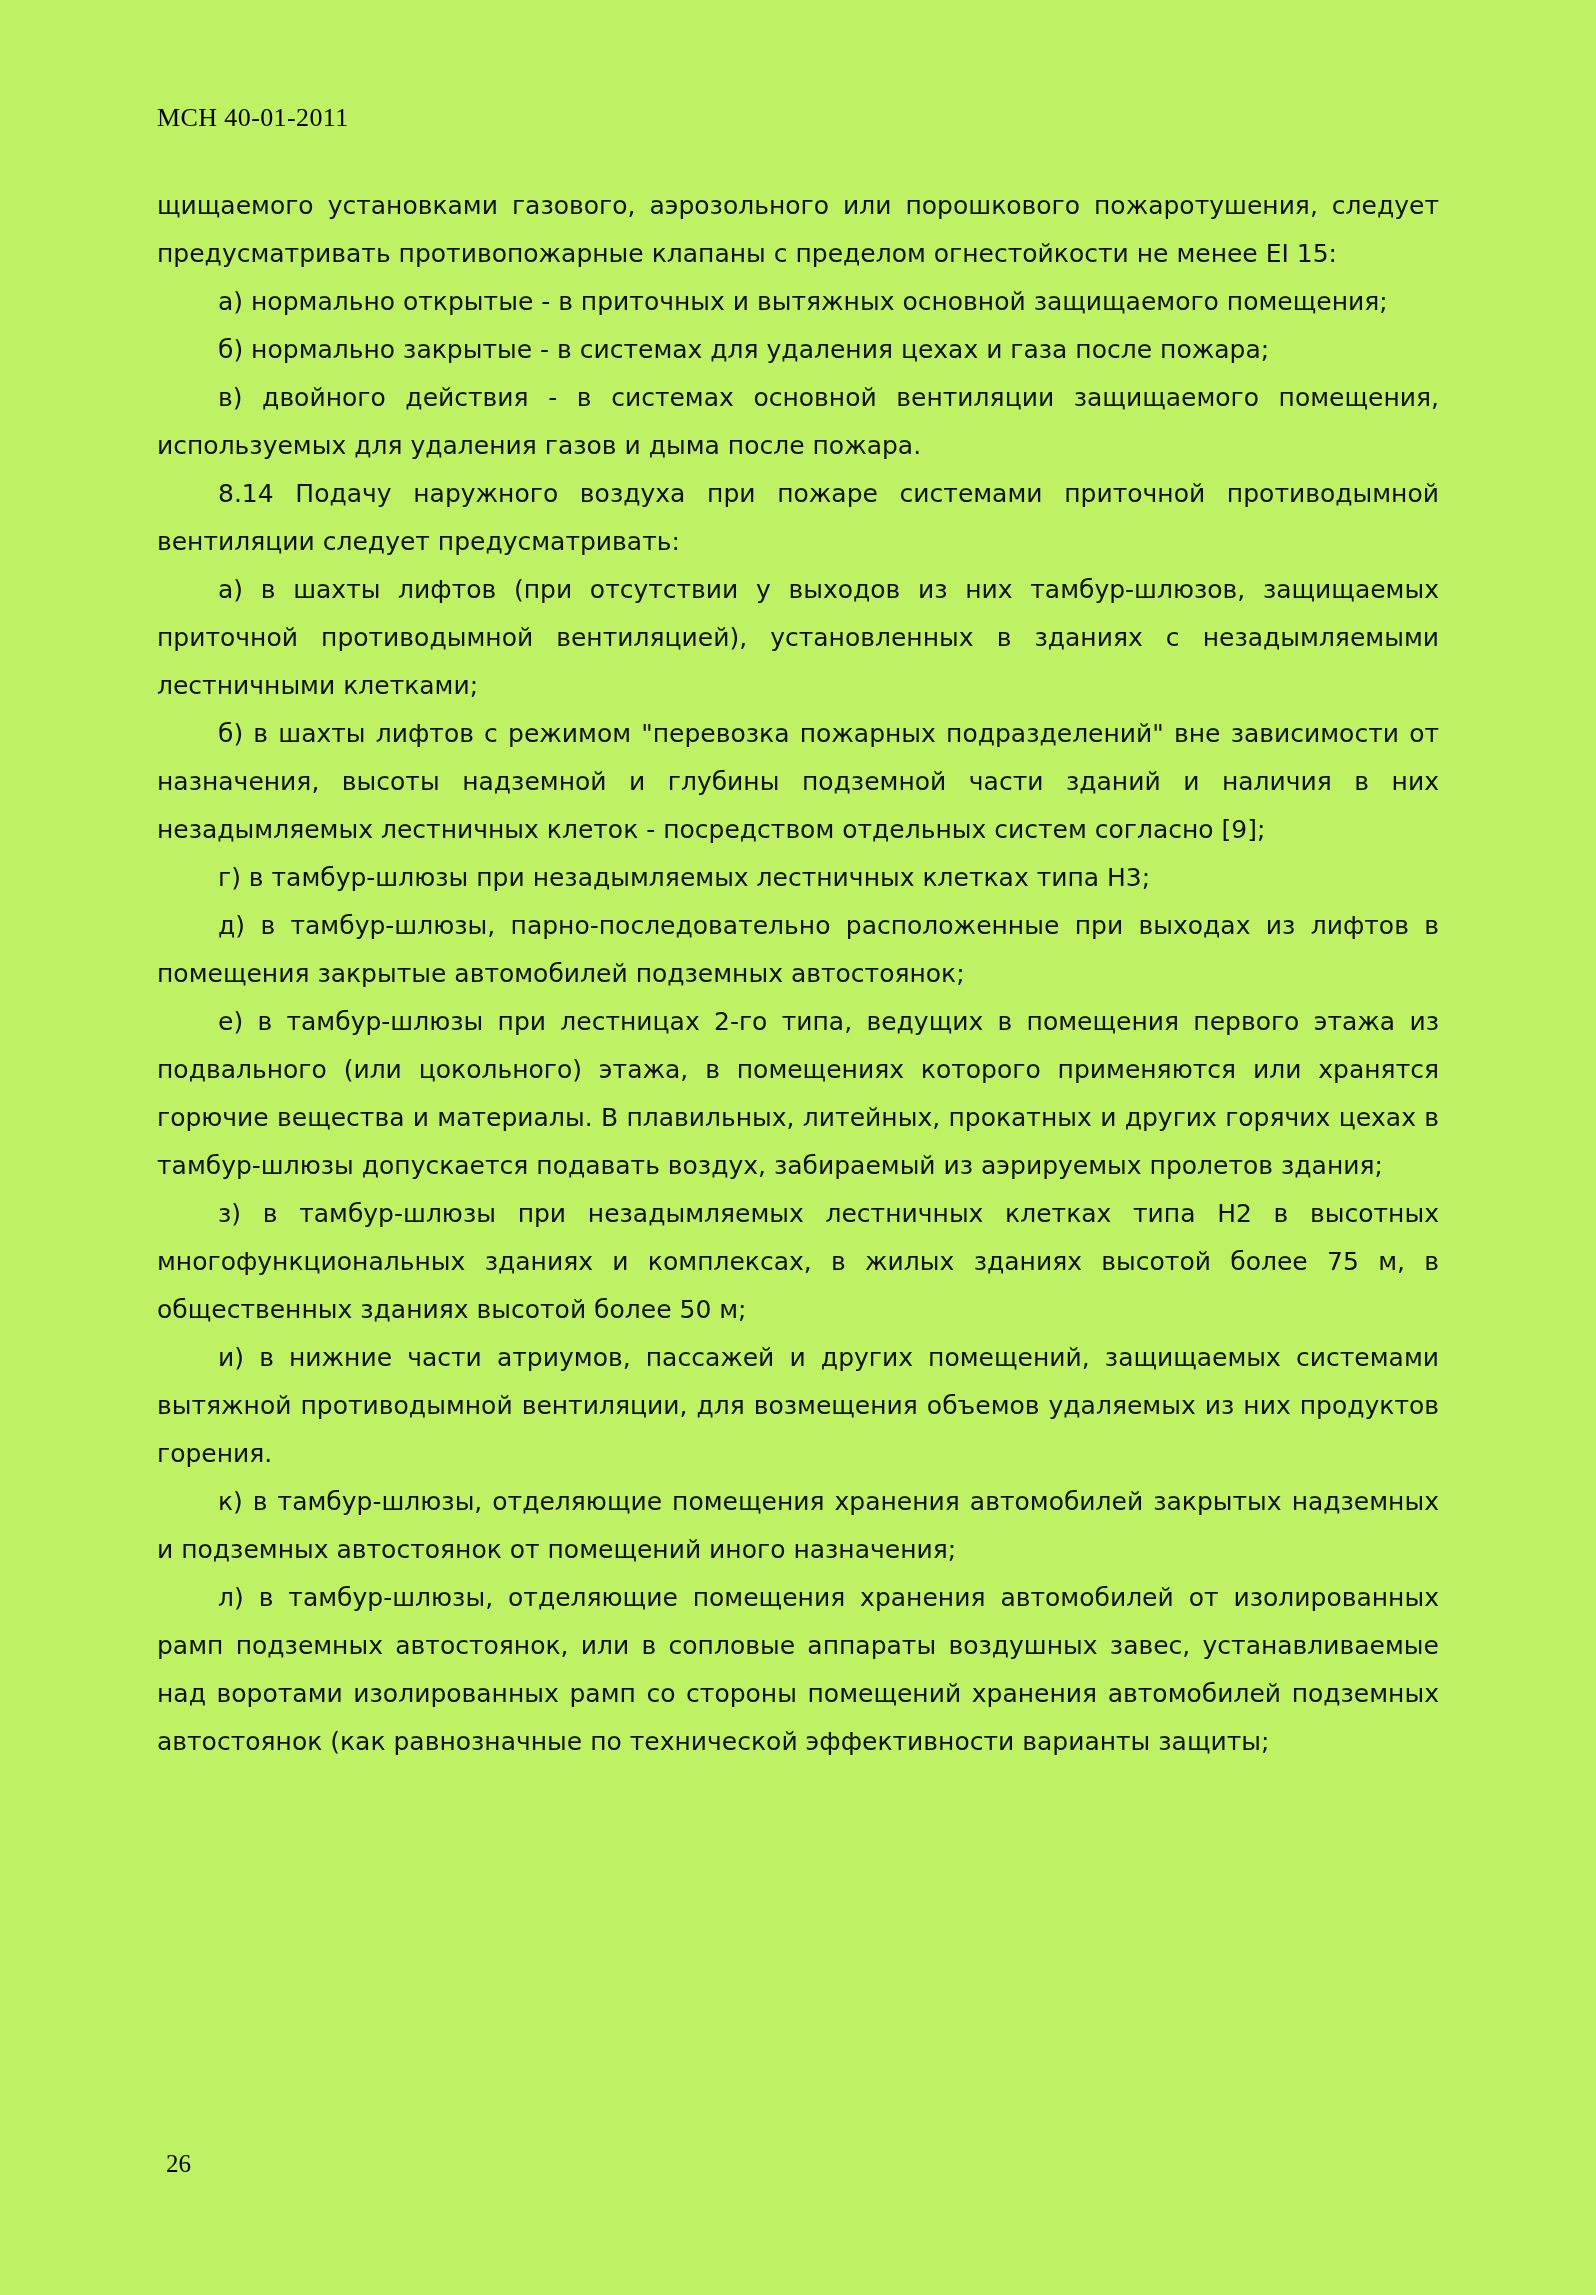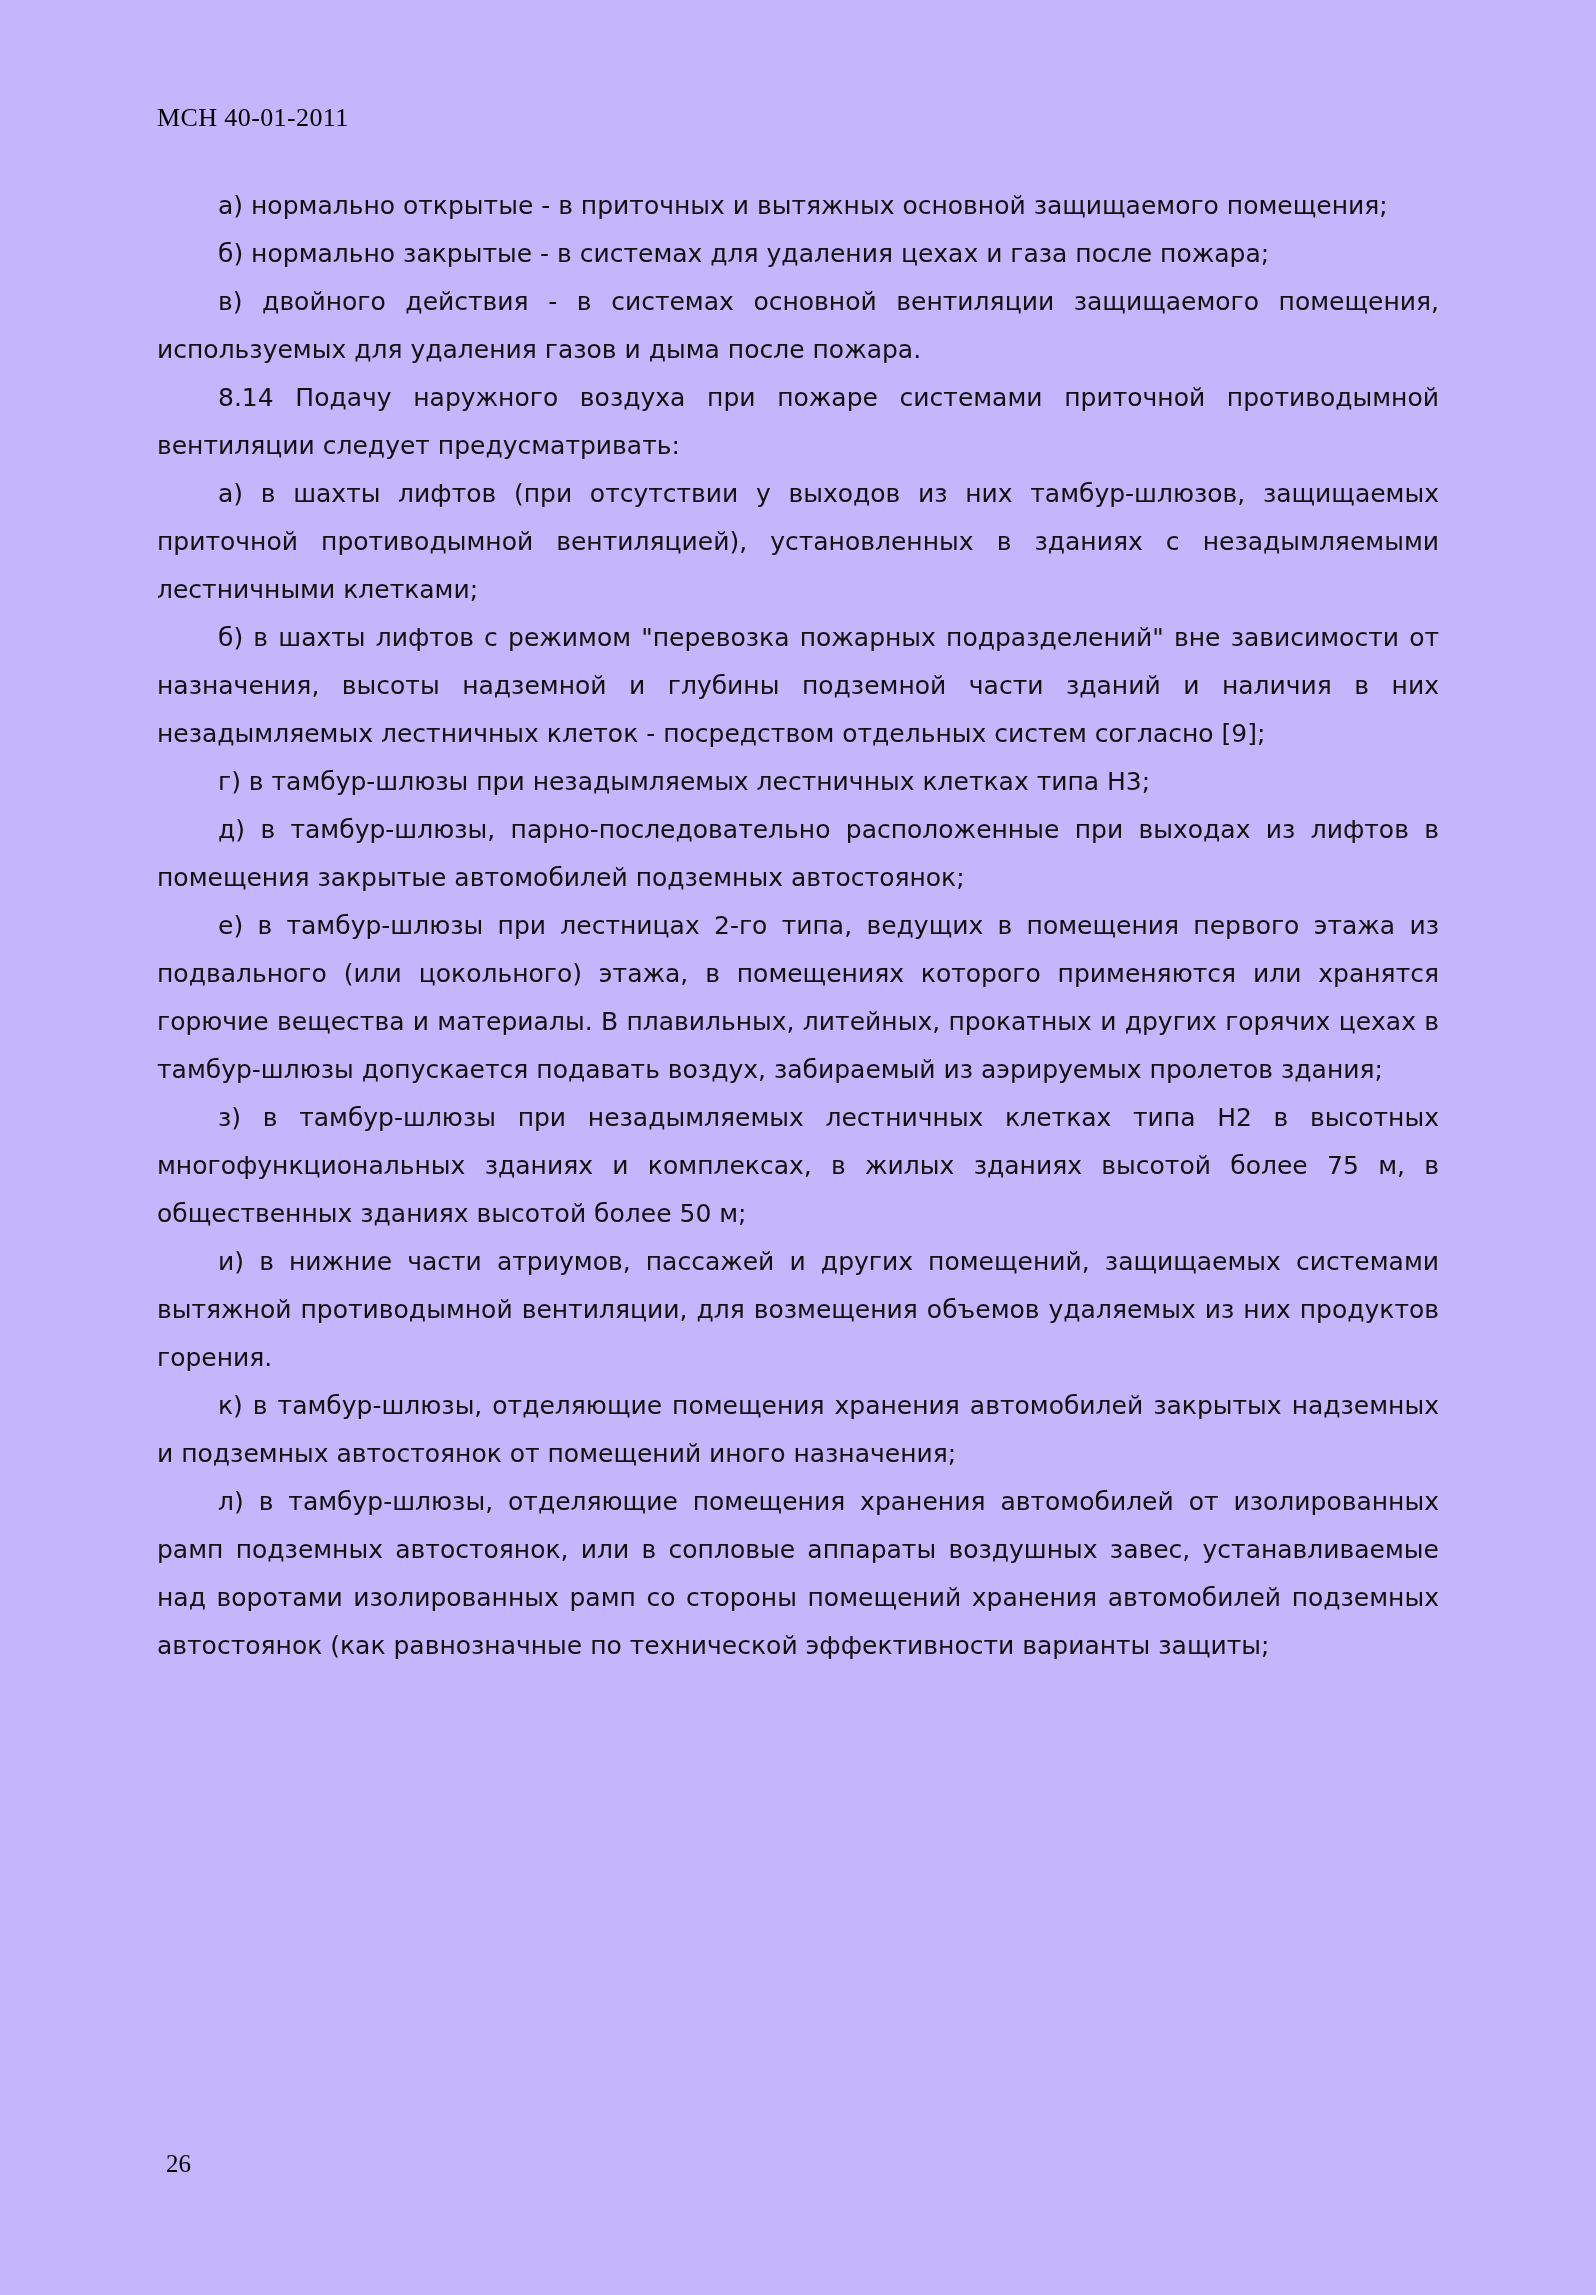--- a/index.html
+++ b/index.html
@@ -4,21 +4,21 @@
 <style>
   html, body {
     margin: 0;
     padding: 0;
     background: #ffffff;
   }
   .page {
     width: 1597px;
     height: 2295px;
     position: relative;
-    background: #c4b5fd;
+    background: #bef264;
     box-sizing: border-box;
     font-family: "DejaVu Sans", sans-serif;
     color: #000000;
     overflow: hidden;
   }
   .header {
     position: absolute;
     left: 157px;
     top: 103px;
     font-family: "Liberation Serif", serif;
@@ -54,20 +54,21 @@
   }
 </style>
 </head>
 <body>
 
 <div class="page">
 
   <div class="header">МСН 40-01-2011</div>
 
   <div class="content">
+    <p class="para">щищаемого установками газового, аэрозольного или порошкового пожаротушения, следует предусматривать противопожарные клапаны с пределом огнестойкости не менее EI 15:</p>
     <p class="para indent">а) нормально открытые - в приточных и вытяжных основной защищаемого помещения;</p>
     <p class="para indent">б) нормально закрытые - в системах для удаления цехах и газа после пожара;</p>
     <p class="para indent">в) двойного действия - в системах основной вентиляции защищаемого помещения, используемых для удаления газов и дыма после пожара.</p>
     <p class="para indent">8.14 Подачу наружного воздуха при пожаре системами приточной противодымной вентиляции следует предусматривать:</p>
     <p class="para indent">а) в шахты лифтов (при отсутствии у выходов из них тамбур-шлюзов, защищаемых приточной противодымной вентиляцией), установленных в зданиях с незадымляемыми лестничными клетками;</p>
     <p class="para indent">б) в шахты лифтов с режимом "перевозка пожарных подразделений" вне зависимости от назначения, высоты надземной и глубины подземной части зданий и наличия в них незадымляемых лестничных клеток - посредством отдельных систем согласно [9];</p>
     <p class="para indent">г) в тамбур-шлюзы при незадымляемых лестничных клетках типа Н3;</p>
     <p class="para indent">д) в тамбур-шлюзы, парно-последовательно расположенные при выходах из лифтов в помещения закрытые автомобилей подземных автостоянок;</p>
     <p class="para indent">е) в тамбур-шлюзы при лестницах 2-го типа, ведущих в помещения первого этажа из подвального (или цокольного) этажа, в помещениях которого применяются или хранятся горючие вещества и материалы. В плавильных, литейных, прокатных и других горячих цехах в тамбур-шлюзы допускается подавать воздух, забираемый из аэрируемых пролетов здания;</p>
     <p class="para indent">з) в тамбур-шлюзы при незадымляемых лестничных клетках типа Н2 в высотных многофункциональных зданиях и комплексах, в жилых зданиях высотой более 75 м, в общественных зданиях высотой более 50 м;</p>

